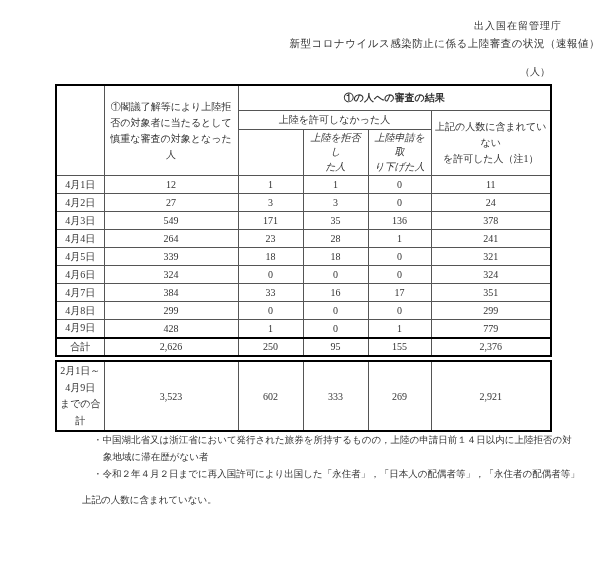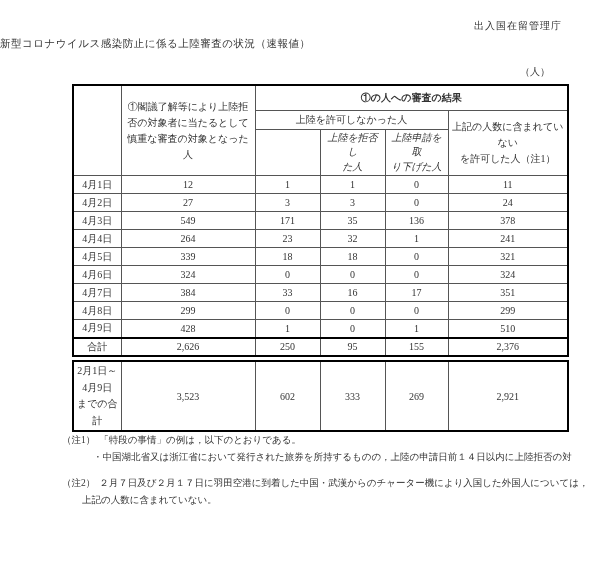--- a/index.html
+++ b/index.html
@@ -8,30 +8,29 @@
     position:relative;
     font-family:"Liberation Serif","DejaVu Serif",serif;
     color:#333;
   }
   .agency {
     position:absolute; top:19px; right:38px;
     font-size:10px; letter-spacing:1px;
   }
   .doc-title {
     position:absolute; top:37px; left:0; width:100%;
-    text-align:left; font-size:10.5px; letter-spacing:0.5px;
+    text-align:right; font-size:10.5px; letter-spacing:0.5px;
   }
   .unit-label {
     position:absolute; top:65px; left:55px; width:495px;
     text-align:right; font-size:10px;
   }
   table.tbl {
     border-collapse:collapse; table-layout:fixed;
     border:2px solid #000;
-    margin-left:17px;
   }
   table.tbl-main { position:absolute; top:84px; left:55px; }
   table.tbl-sum  { position:absolute; top:360px; left:55px; }
   .w1 { width:48px; } .w2 { width:134px; } .w3 { width:65px; }
   .w4 { width:65px; } .w5 { width:63px; } .w6 { width:120px; }
   .tbl td {
     border:1px solid #555;
     text-align:center; vertical-align:middle;
     font-size:10px; color:#333; padding:1px 2px;
   }
@@ -121,21 +120,21 @@
     <td>549</td>
     <td>171</td>
     <td>35</td>
     <td>136</td>
     <td>378</td>
   </tr>
   <tr class="data">
     <td>4月4日</td>
     <td>264</td>
     <td>23</td>
-    <td>32</td>
+    <td>28</td>
     <td>1</td>
     <td>241</td>
   </tr>
   <tr class="data">
     <td>4月5日</td>
     <td>339</td>
     <td>18</td>
     <td>18</td>
     <td>0</td>
     <td>321</td>
@@ -163,21 +162,21 @@
     <td>0</td>
     <td>0</td>
     <td>299</td>
   </tr>
   <tr class="data">
     <td>4月9日</td>
     <td>428</td>
     <td>1</td>
     <td>0</td>
     <td>1</td>
-    <td>510</td>
+    <td>779</td>
   </tr>
   <tr class="total">
     <td>合計</td>
     <td>2,626</td>
     <td>250</td>
     <td>95</td>
     <td>155</td>
     <td>2,376</td>
   </tr>
   </tbody>
@@ -200,27 +199,21 @@
     <td>3,523</td>
     <td>602</td>
     <td>333</td>
     <td>269</td>
     <td>2,921</td>
   </tr>
   </tbody>
 </table>
 
 <div class="footnotes">
-  <div class="note-head">
-    <span>（注1）</span>
-    <span>「特段の事情」の例は，以下のとおりである。</span>
-  </div>
   <div class="bullets">
     <div class="b-line">・中国湖北省又は浙江省において発行された旅券を所持するものの，上陸の申請日前１４日以内に上陸拒否の対</div>
+    <div class="b-cont">象地域に滞在歴がない者</div>
+    <div class="b-line">・令和２年４月２日までに再入国許可により出国した「永住者」，「日本人の配偶者等」，「永住者の配偶者等」</div>
   </div>
   <div class="note2">
-    <div class="note-head">
-      <span>（注2）</span>
-      <span>２月７日及び２月１７日に羽田空港に到着した中国・武漢からのチャーター機により入国した外国人については，</span>
-    </div>
     <div class="n2-cont">上記の人数に含まれていない。</div>
   </div>
 </div>
 
 </body></html>

